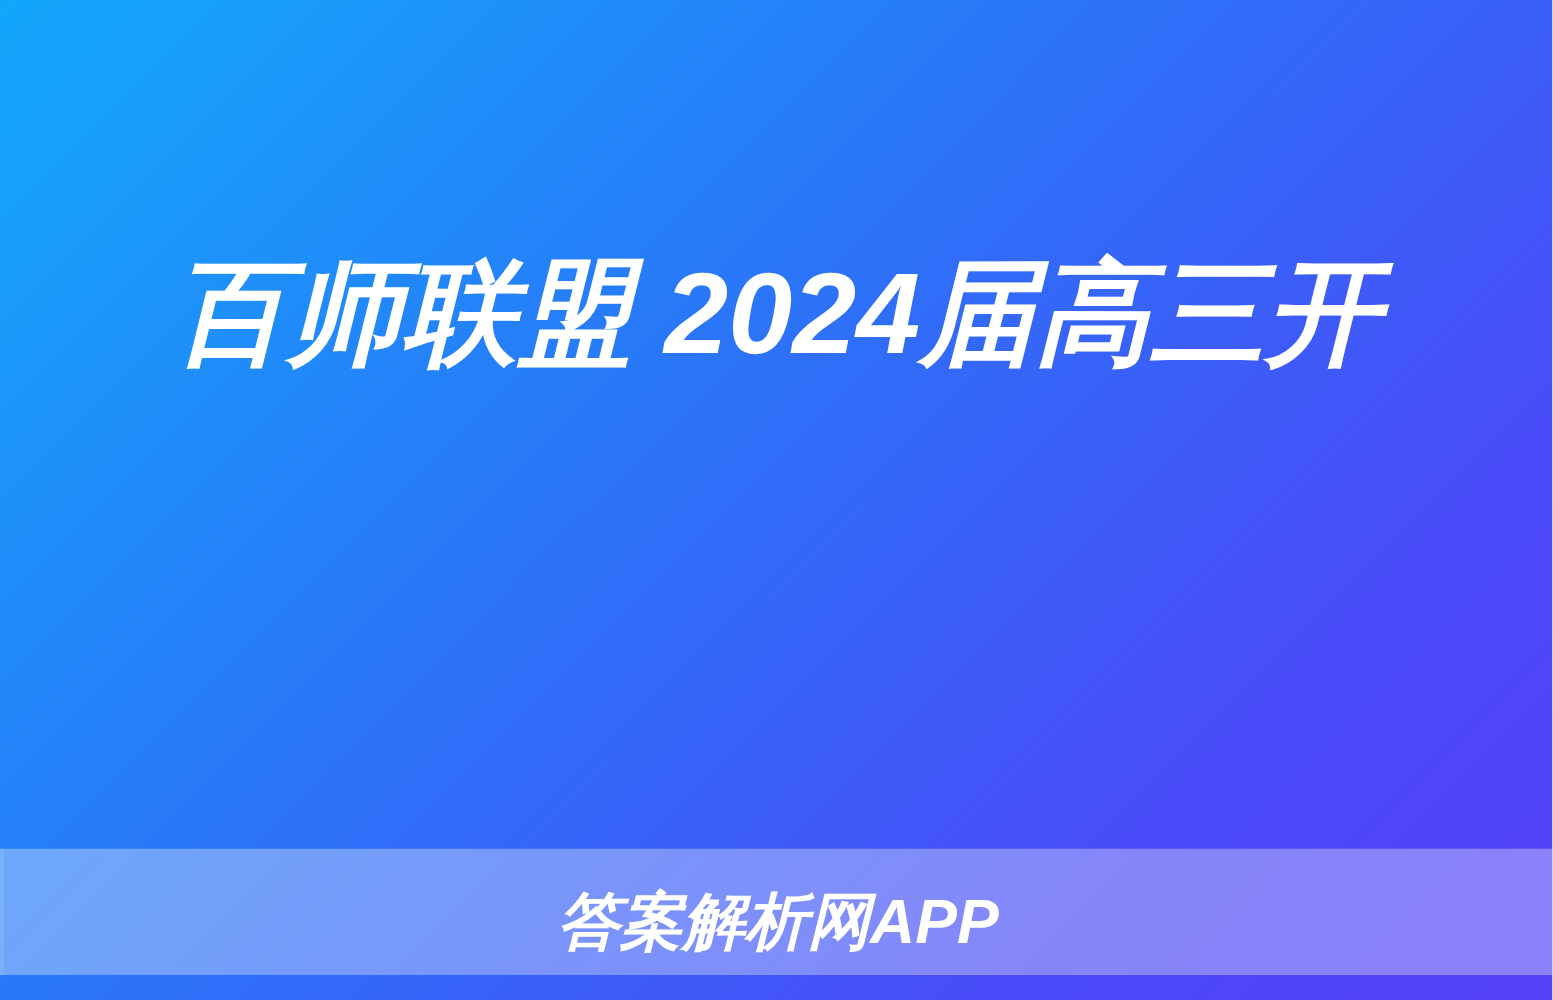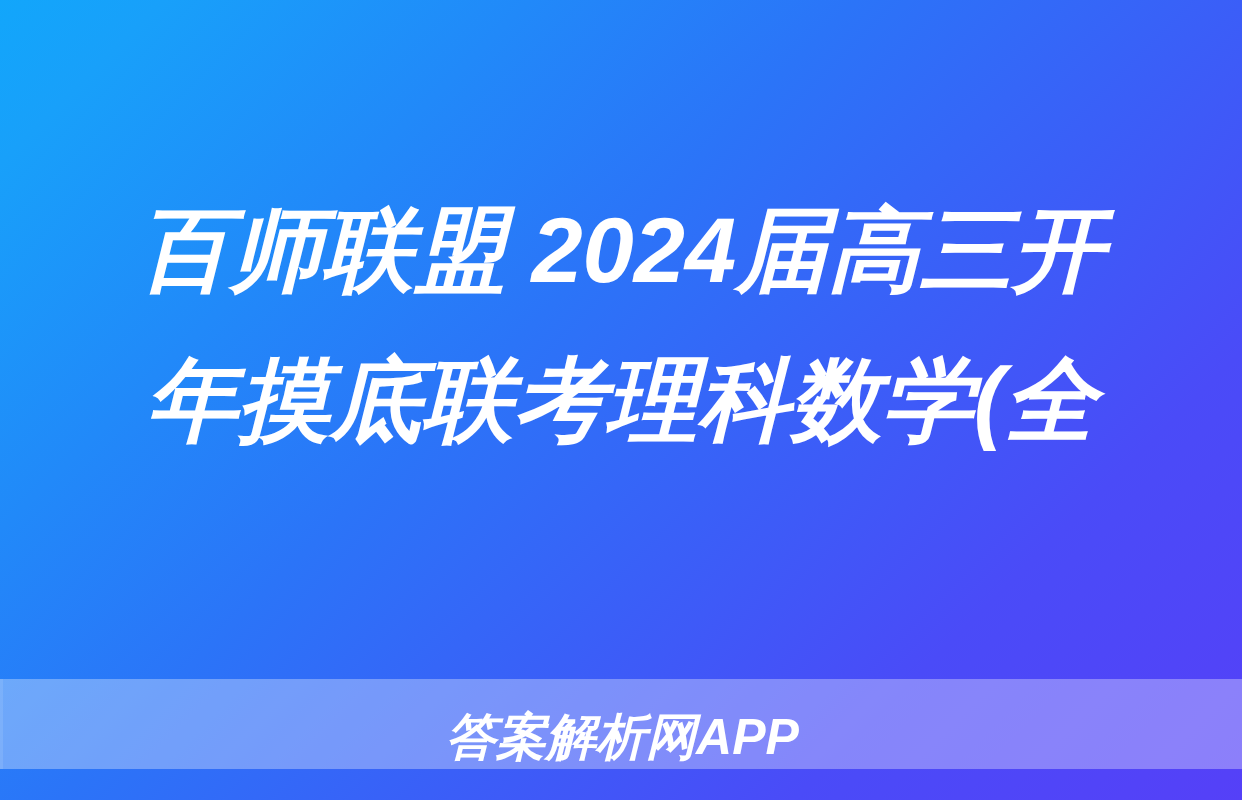--- a/index.html
+++ b/index.html
@@ -52,21 +52,21 @@
     white-space: nowrap;
     text-rendering: geometricPrecision;
   }
 
   
   #bottom-band {
     position: absolute;
     left: 0;
     top: 679px;
     width: 1242px;
-    height: 90px;
+    height: 101px;
     background: rgba(255, 255, 255, 0.33);
     box-sizing: border-box;
     border-left: 3px solid rgba(255, 255, 255, 0.10);
   }
 
   #app-banner-text {
     position: absolute;
     left: 0;
     right: 0;
     top: 27px;
@@ -81,20 +81,19 @@
     letter-spacing: 0px;
   }
 </style>
 </head>
 <body>
 
 <div id="poster">
 
   <div id="title-block">
     <span class="title-line">百师联盟 2024届高三开</span>
-    <span class="title-line">年摸底联考理科数学(全</span>
   </div>
 
   <div id="bottom-band">
     <div id="app-banner-text">答案解析网APP</div>
   </div>
 
 </div>
 
 </body></html>

